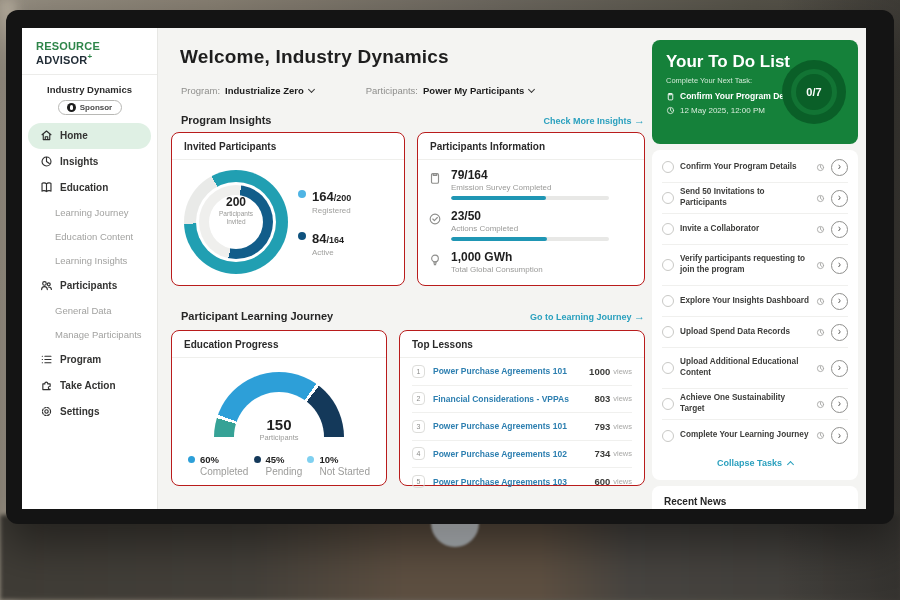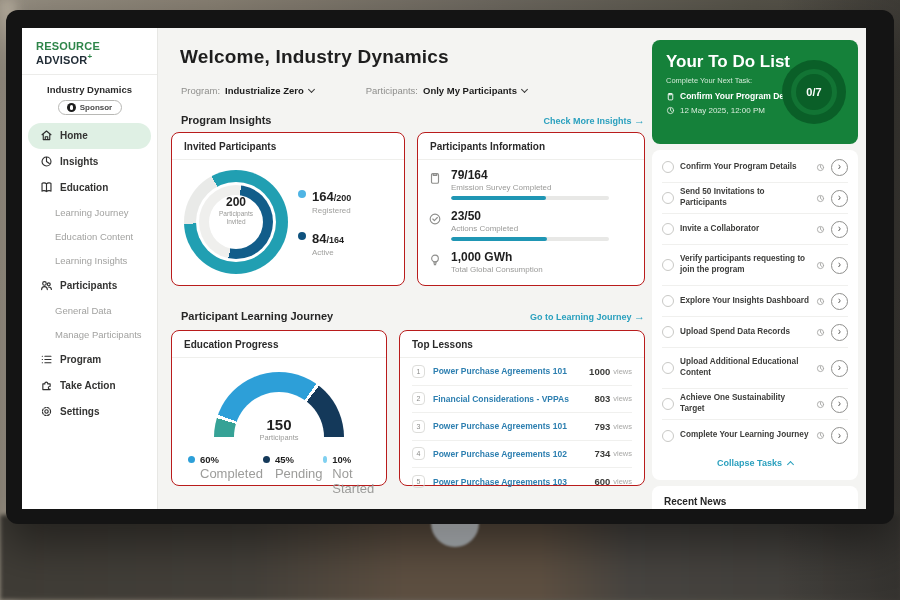--- a/index.html
+++ b/index.html
@@ -80,21 +80,21 @@
   .gauge-circle { width:130px; height:130px; border-radius:50%; background:conic-gradient(from 270deg,#36a296 0deg 17deg,#fff 17deg 20deg,#2d9fd8 20deg 125deg,#fff 125deg 128deg,#14395a 128deg 180deg,transparent 180deg 360deg); }
   .gauge-hole { position:absolute; left:20px; top:20px; width:90px; height:90px; border-radius:50%; background:#fff; }
   .gauge-center { position:absolute; left:0; right:0; bottom:-4px; text-align:center; }
   .g-val { font-size:15px; font-weight:bold; color:#222; }
   .g-lab { font-size:7.5px; color:#9c9c9a; }
   .edu-legend { display:flex; justify-content:space-between; padding:16px 16px 0; }
   .edu-leg-item { display:flex; gap:5px; }
   .edu-dot { width:7px; height:7px; border-radius:50%; margin-top:2px; }
   .dot-blue { background:#2d9fd8; } .dot-navy { background:#14395a; } .dot-sky { background:#7fd0f0; }
   .edu-pct { font-size:9.5px; font-weight:bold; color:#1f1f1f; }
-  .edu-sub { font-size:13px; color:#9c9c9a; margin-top:1px; }
+  .edu-sub { font-size:10px; color:#9c9c9a; margin-top:1px; }
 
   
   .lesson-row { display:flex; align-items:center; height:27.5px; margin:0 12px; border-bottom:1px solid #f0f0ee; cursor:pointer; }
   .lesson-row:last-child { border-bottom:none; }
   .rank { flex:0 0 13px; height:13px; border:1px solid #ddddda; border-radius:4px; font-size:7px; color:#8a8a88; display:flex; align-items:center; justify-content:center; margin-right:8px; }
   .l-title { flex:1; font-size:8.5px; font-weight:bold; color:#2d7fb0; }
   .l-views-num { font-size:9.5px; font-weight:bold; color:#3a3a38; }
   .l-views-word { font-size:7.5px; color:#a8a8a6; margin-left:3px; }
 
   
@@ -214,21 +214,21 @@
       <div class="h1">Welcome, Industry Dynamics</div>
 
       <div class="filters">
         <div class="filter">
           <span class="lab">Program:</span>
           <span class="val">Industrialize Zero</span>
           <span class="chev"></span>
         </div>
         <div class="filter">
           <span class="lab">Participants:</span>
-          <span class="val">Only My Participants</span>
+          <span class="val">Power My Participants</span>
           <span class="chev"></span>
         </div>
       </div>
 
       <div class="sec-head" style="top:86px;">Program Insights</div>
       <div class="sec-link" style="top:86px;">
         <span>Check More Insights</span>
         <span class="arr">→</span>
       </div>
 

